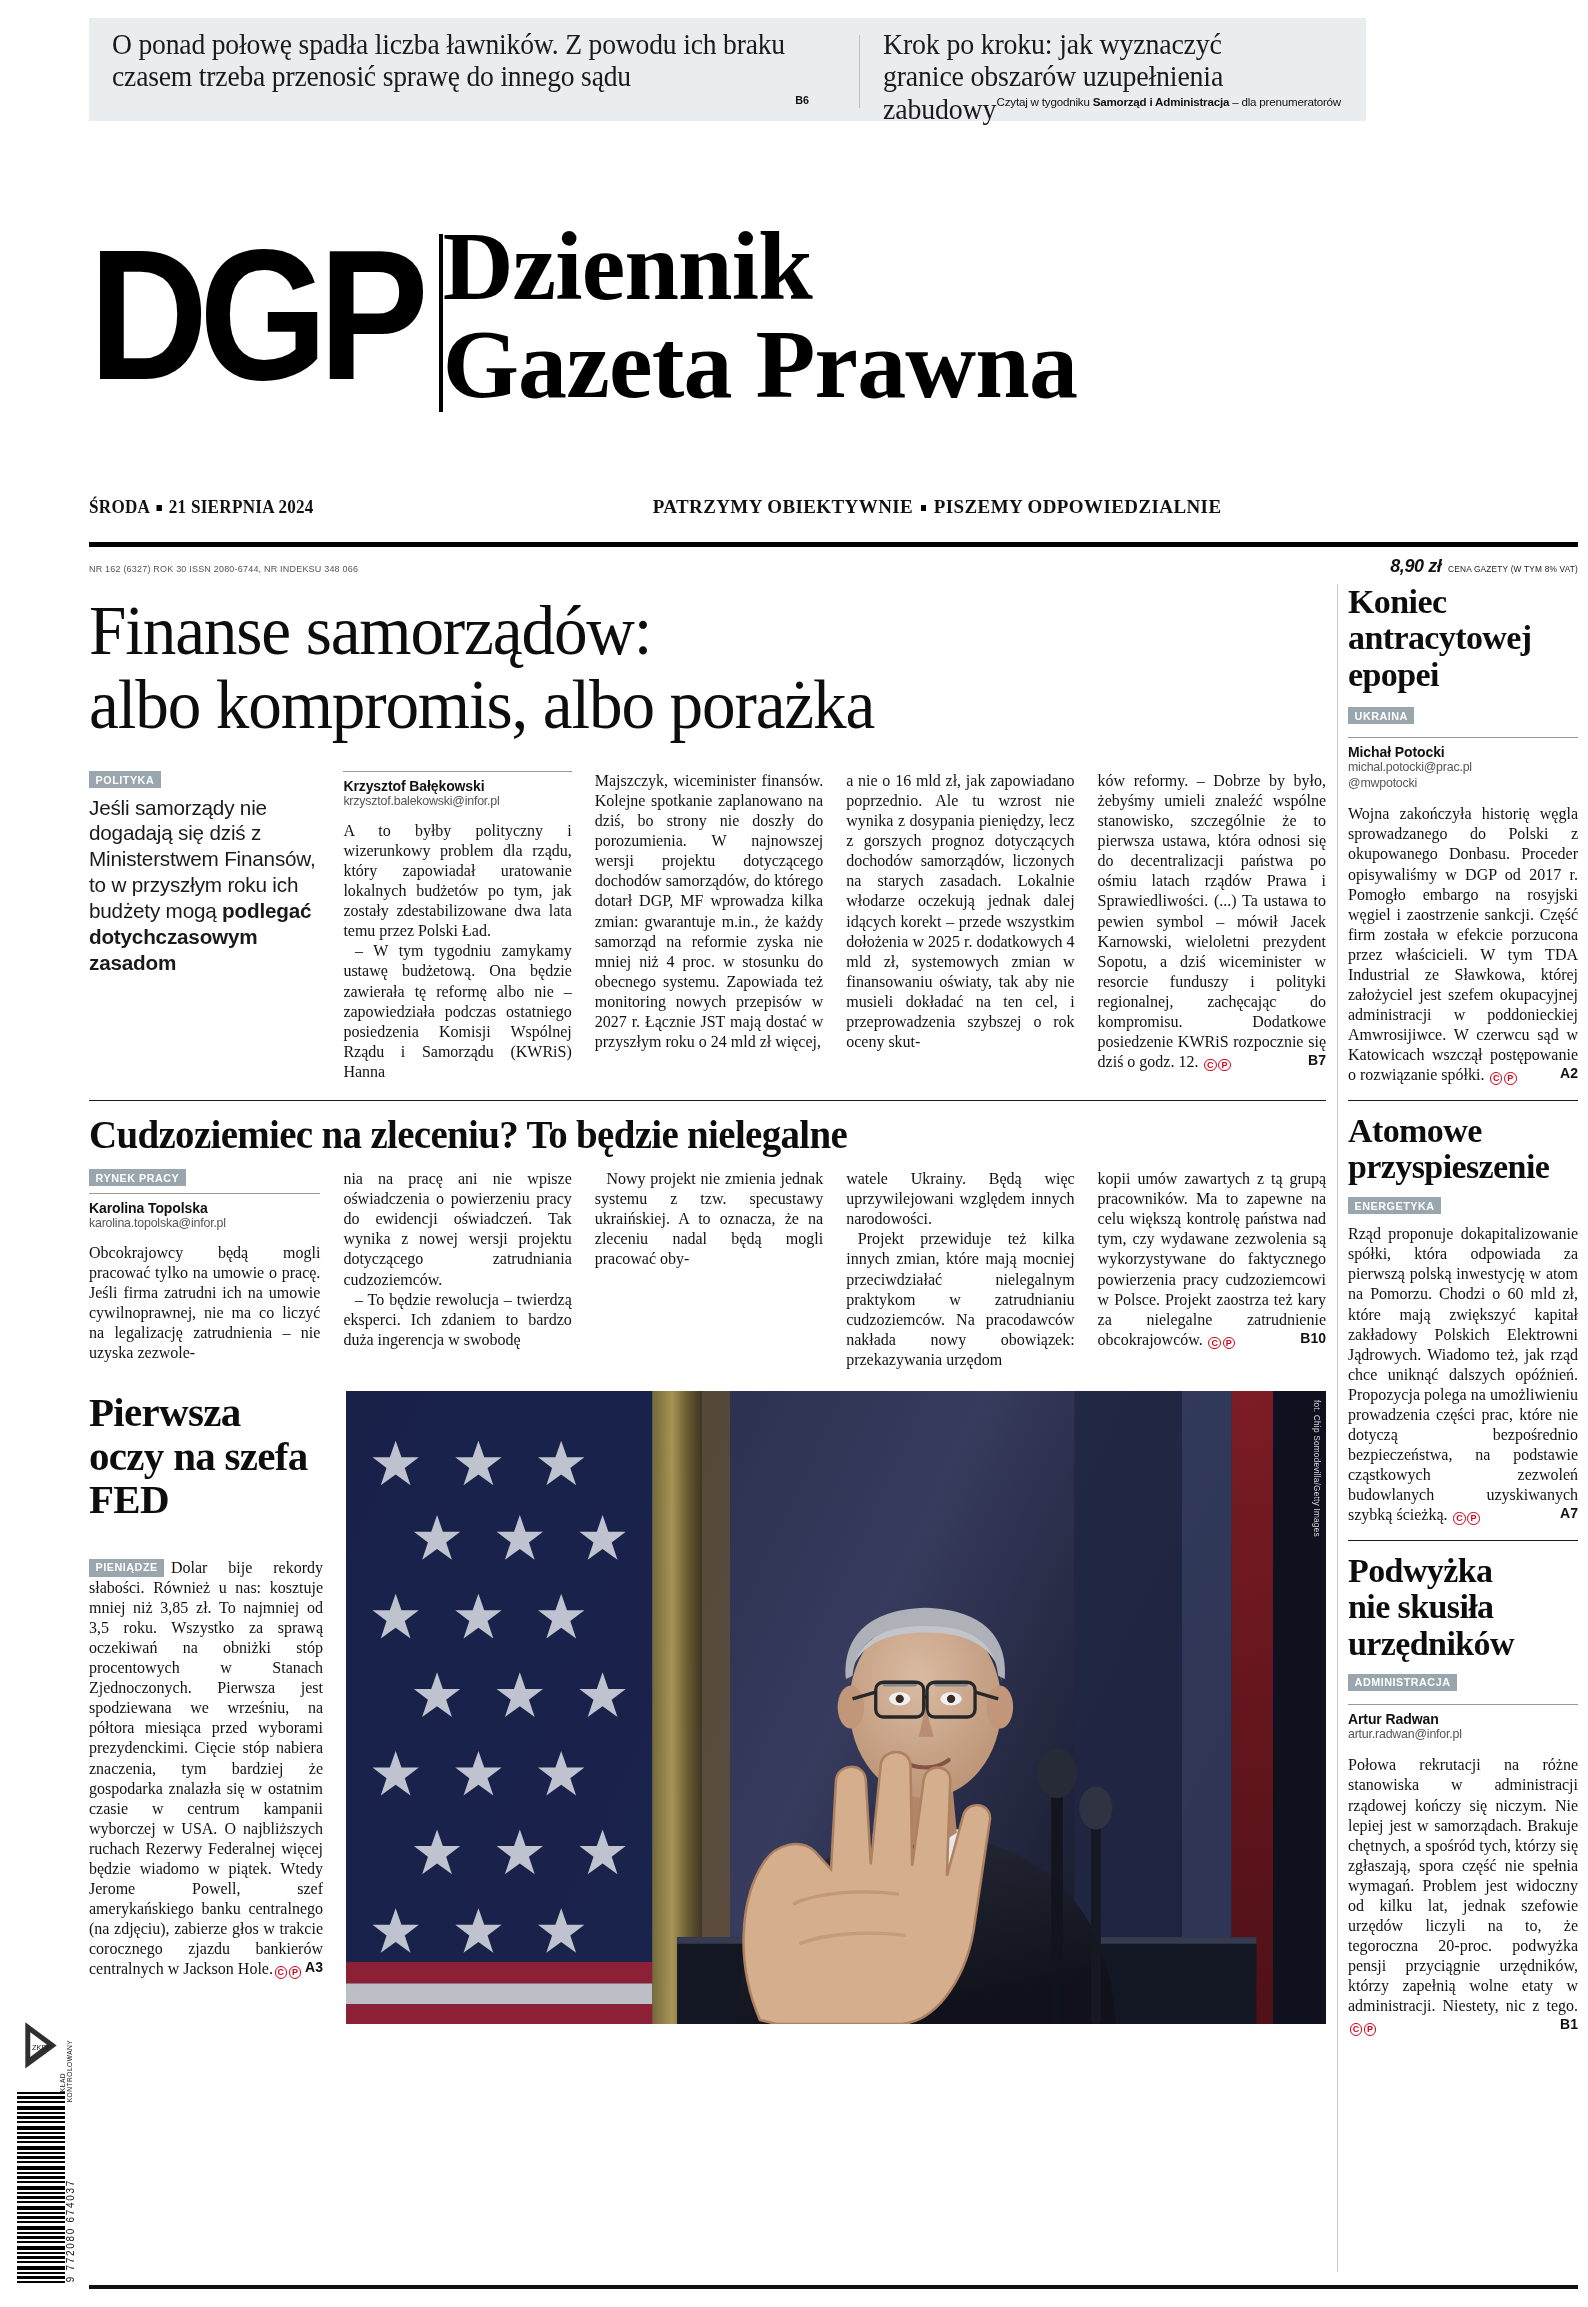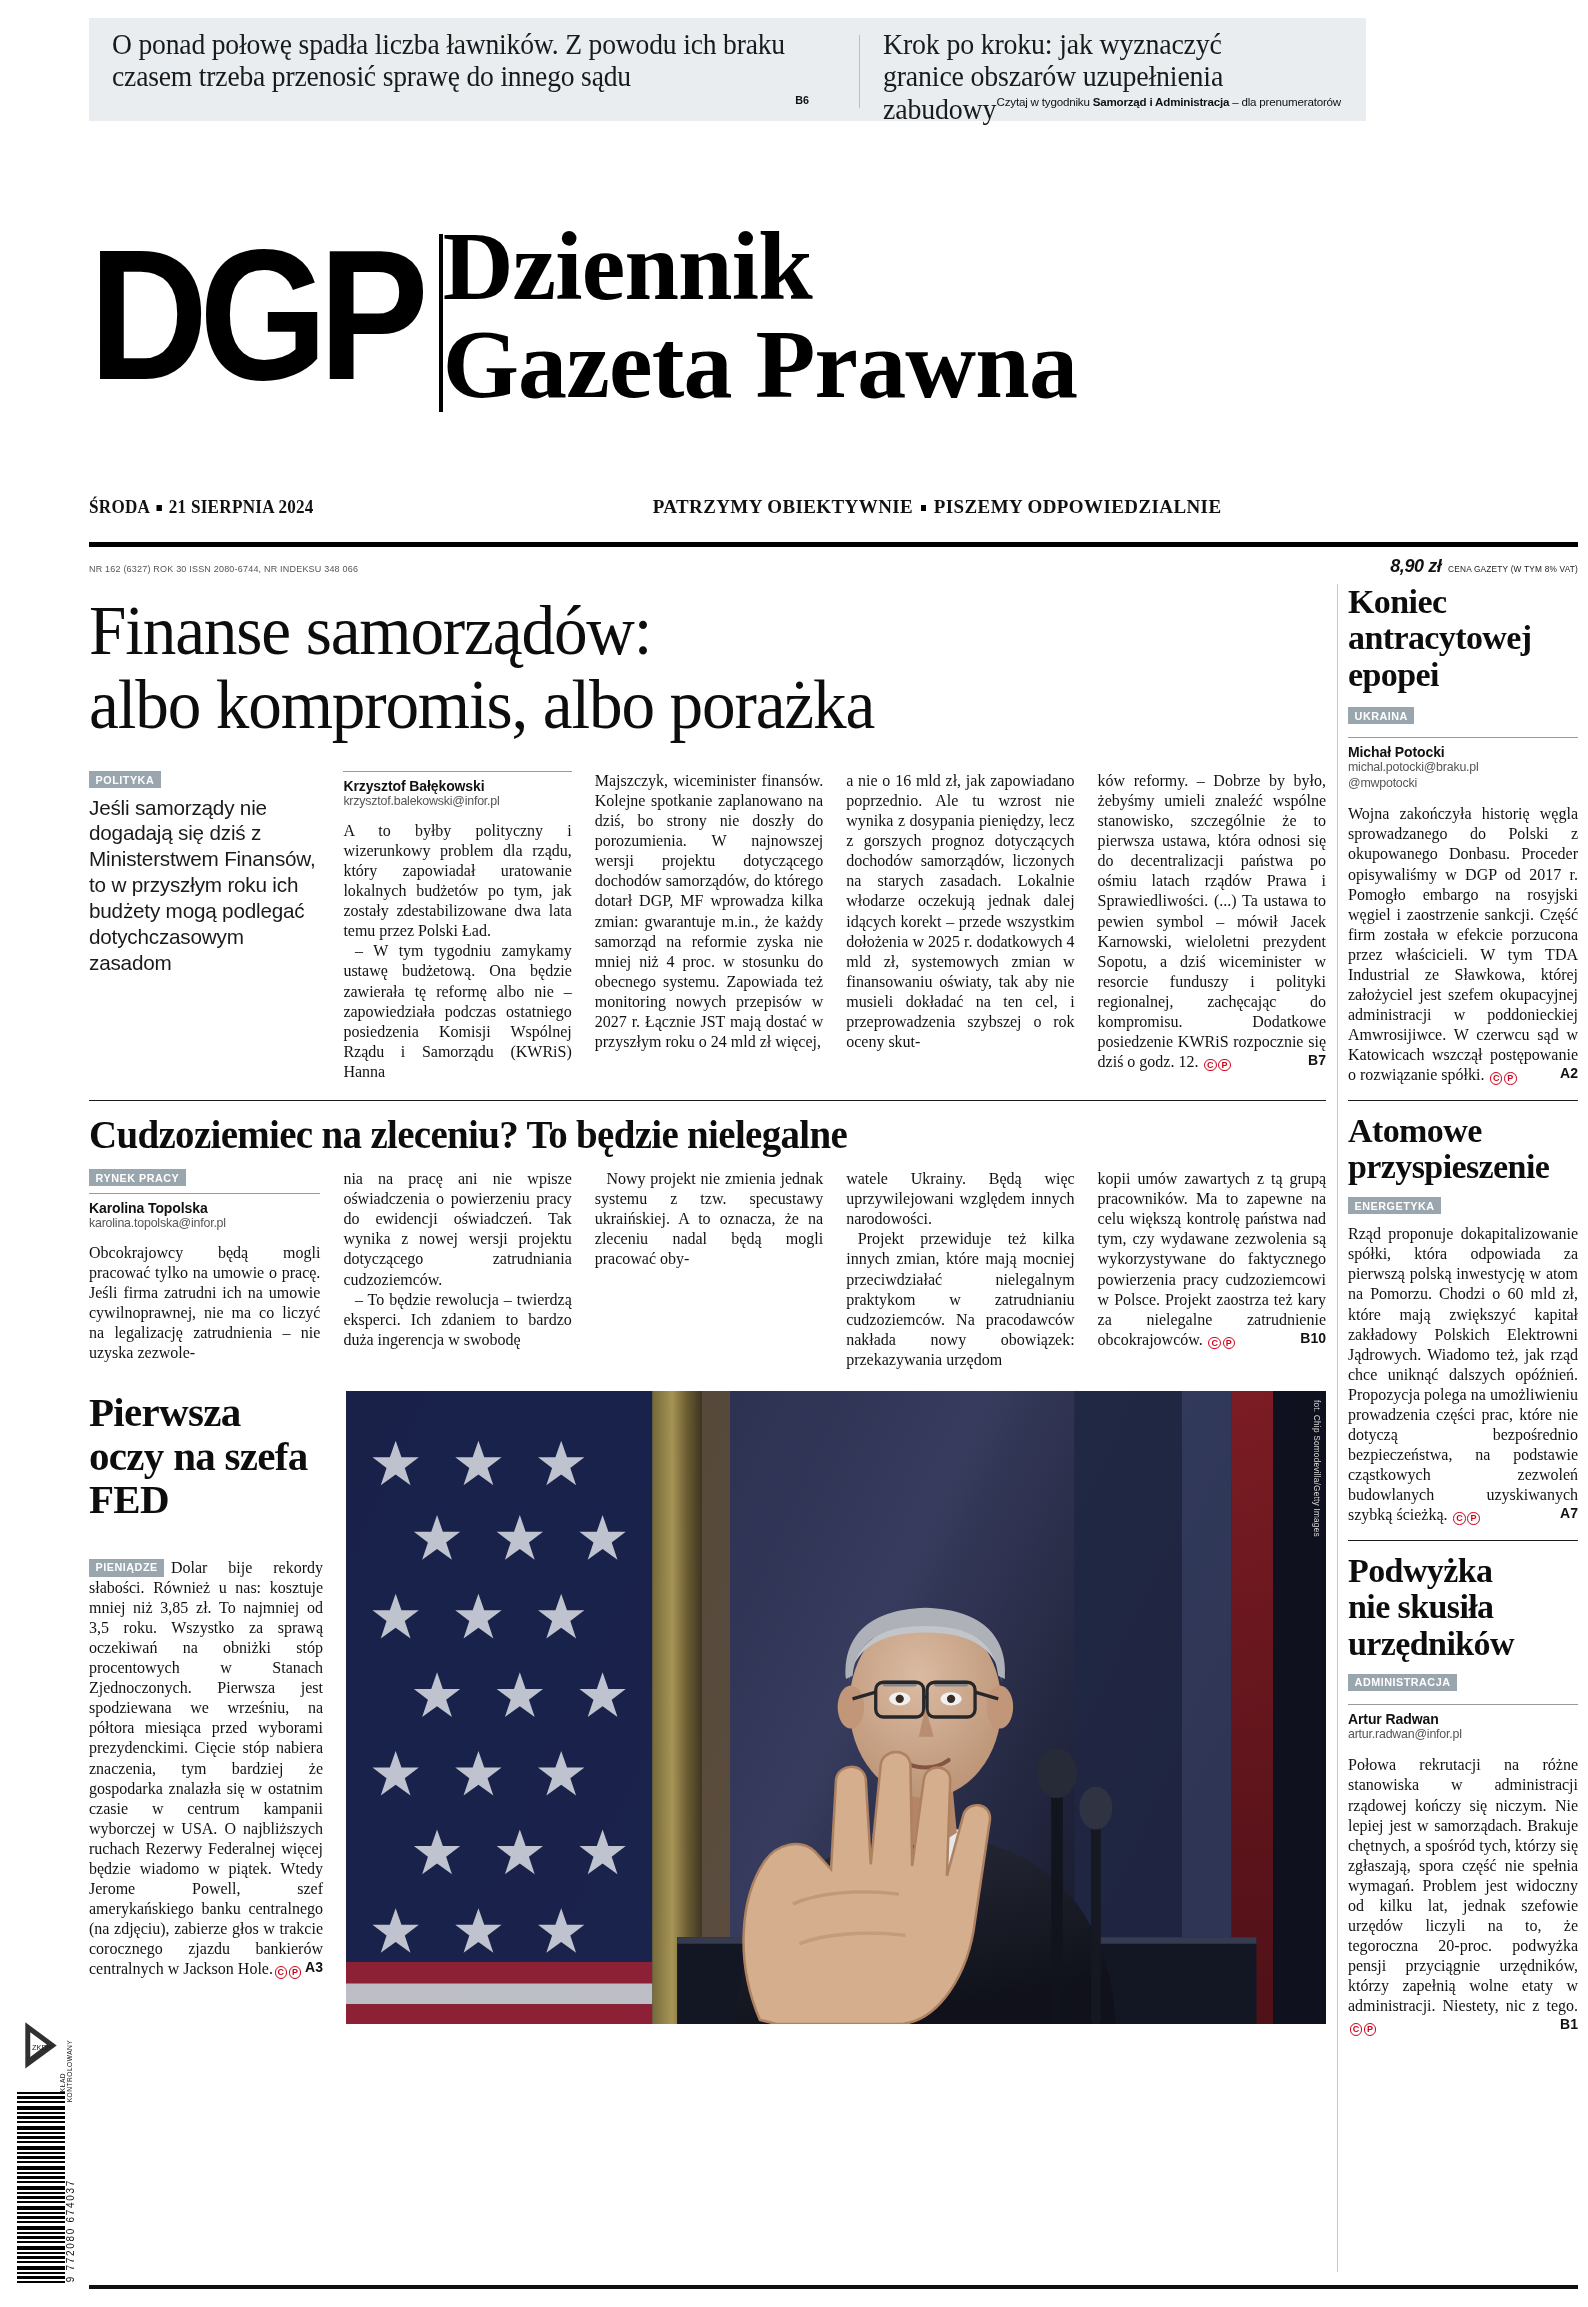--- a/index.html
+++ b/index.html
@@ -226,21 +226,21 @@
   }
   .tag.inline { margin-bottom: 0; vertical-align: 1.7px; margin-right: 6.6px; }
 
   .standfirst {
     font-family: "Liberation Sans", sans-serif;
     font-size: 20.7px;
     line-height: 1.25;
     color: #1a1a1a;
     letter-spacing: -0.2px;
   }
-  .standfirst b { font-weight: normal; }
+  .standfirst b { font-weight: bold; }
 
   .byline-rule {
     border-top: 0.8px solid #999;
     margin-bottom: 5.8px;
   }
   .byline-name {
     font-family: "Liberation Sans", sans-serif;
     font-weight: bold;
     font-size: 14px;
     color: #111;
@@ -700,21 +700,21 @@
       <h2 class="side-headline">
         <span>Koniec</span><br>
         <span>antracytowej</span><br>
         <span>epopei</span>
       </h2>
       <div style="margin-top:14px;">
         <span class="tag">UKRAINA</span>
       </div>
       <div class="side-rule"></div>
       <div class="byline-name">Michał Potocki</div>
-      <div class="byline-mail">michal.potocki@braku.pl</div>
+      <div class="byline-mail">michal.potocki@prac.pl</div>
       <div class="byline-mail">@mwpotocki</div>
       <div class="side-body" style="margin-top:13.2px;">
         <span>Wojna zakończyła historię węgla sprowadzanego do Polski z okupowanego Donbasu. Proceder opisywaliśmy w DGP od 2017 r. Pomogło embargo na rosyjski węgiel i zaostrzenie sankcji. Część firm została w efekcie porzucona przez właścicieli. W tym TDA Industrial ze Sławkowa, której założyciel jest szefem okupacyjnej administracji w poddonieckiej Amwrosijiwce. W czerwcu sąd w Katowicach wszczął postępowanie o rozwiązanie spółki.</span>
         <span class="endmark">C</span><span class="endmark">P</span>
         <span class="pageno">A2</span>
       </div>
     </div>
 
     <div class="hr-dark"></div>
 

